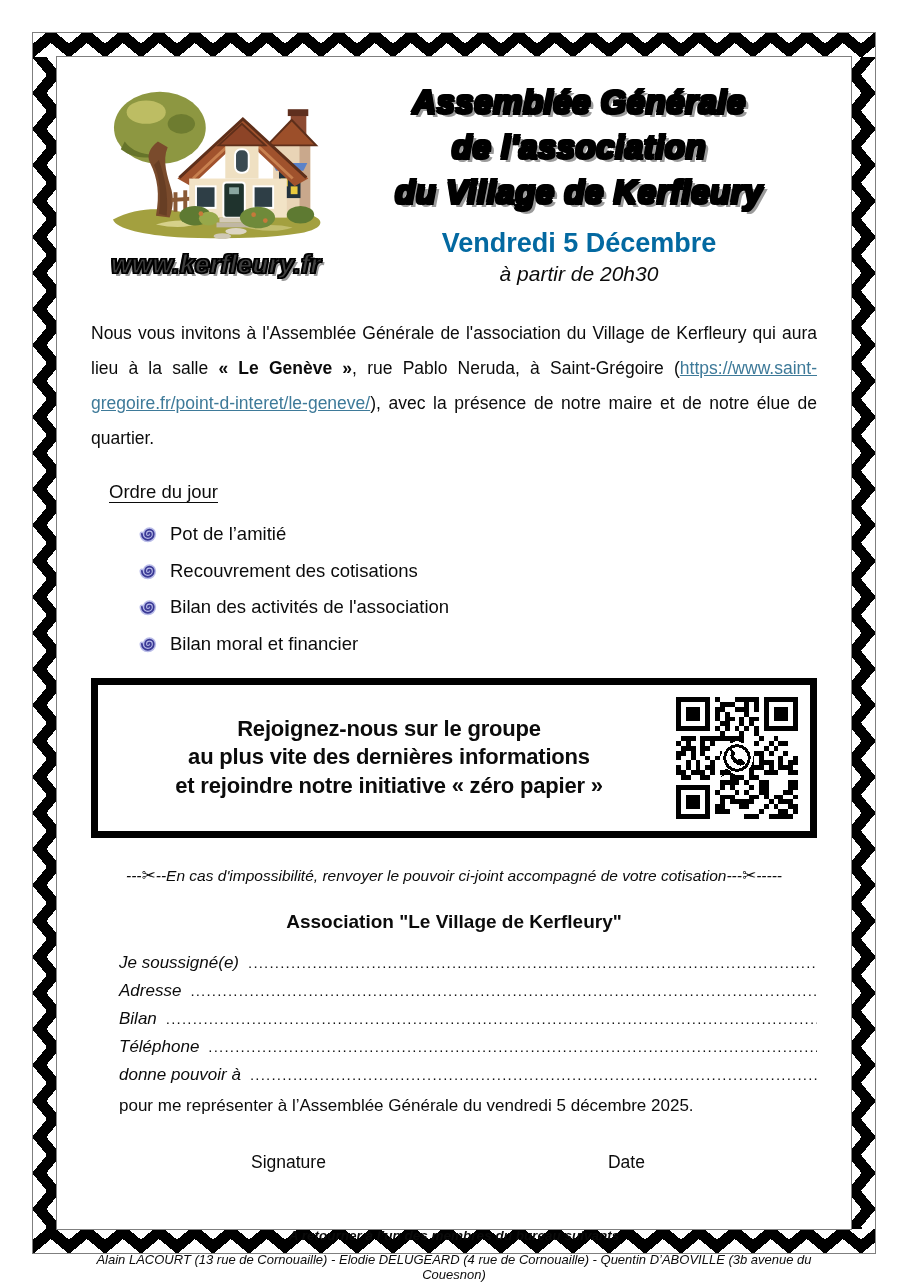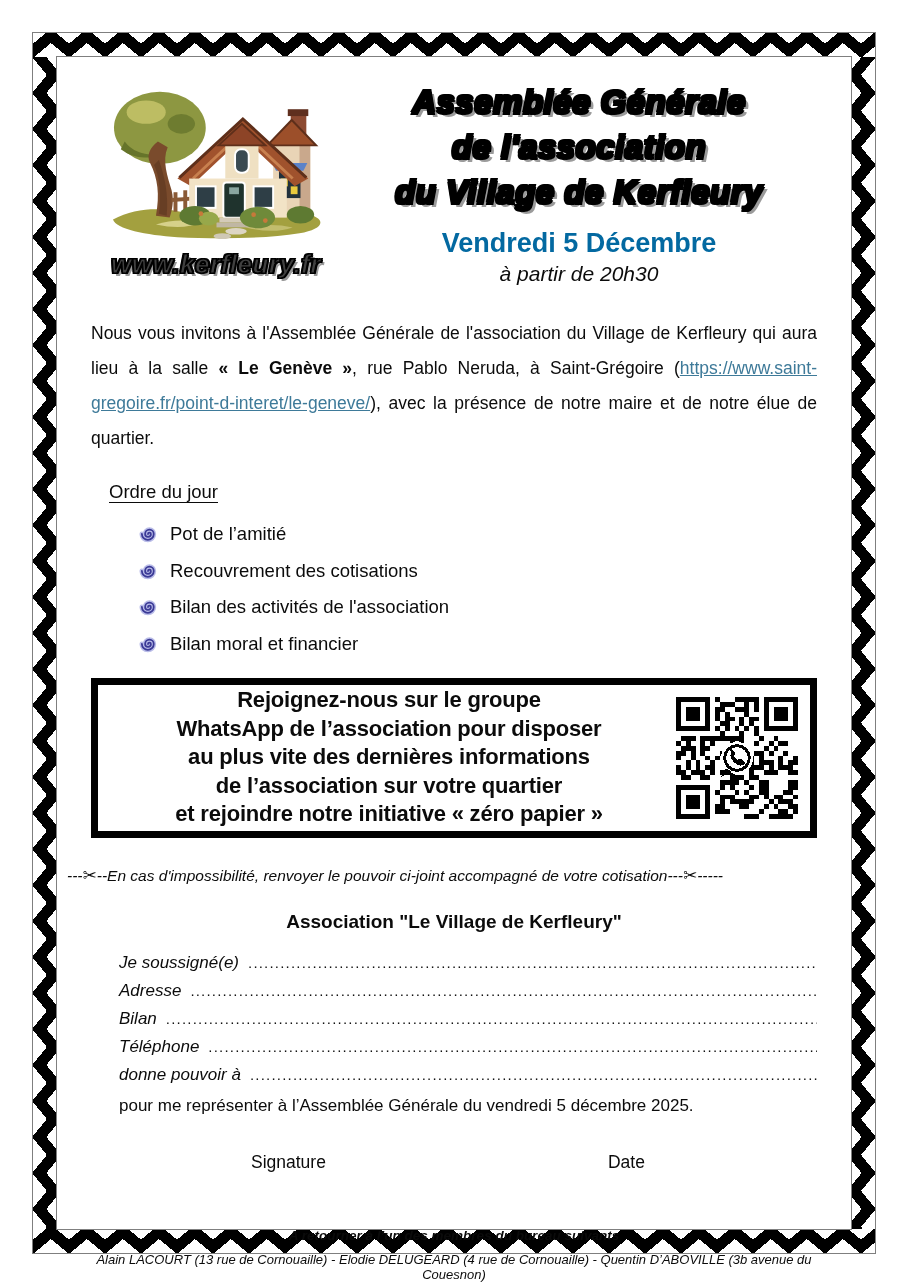--- a/index.html
+++ b/index.html
@@ -38,21 +38,21 @@
   .intro{margin:30px 0 0;font-size:17.5px;line-height:35px;text-align:justify;word-spacing:1px;}
   .intro .venue{font-weight:700;}
   .intro a{color:#3e7a99;text-decoration:underline;}
   .agenda-heading{margin:25px 0 0 18px;font-size:18.5px;text-decoration:underline;text-underline-offset:4px;}
   .agenda{list-style:none;margin:20px 0 0 48px;padding:0;}
   .agenda li{display:flex;align-items:center;margin-bottom:14.5px;font-size:18.5px;}
   .agenda li .bullet{width:18px;height:18px;margin-right:13px;flex:0 0 18px;}
   .wa-box{margin-top:23px;border:7px solid #000;display:flex;align-items:center;padding:10px 12px;height:126px;}
   .wa-text{flex:1;text-align:center;font-weight:700;font-size:22px;line-height:28.5px;letter-spacing:-.2px;}
   .wa-qr{flex:0 0 122px;width:122px;height:122px;margin-left:8px;}
-  .cutline{margin:27px -24px 0;text-align:left;font-size:15.5px;font-style:italic;white-space:nowrap;}
+  .cutline{margin:27px -24px 0;text-align:center;font-size:15.5px;font-style:italic;white-space:nowrap;}
   .cutline .scissors{font-style:normal;font-size:17px;}
   .form-title{margin-top:25px;text-align:center;font-size:19px;font-weight:700;}
   .pform{margin:20px 0 0 28px;}
   .prow{display:flex;align-items:baseline;font-size:17px;height:28px;}
   .prow .plabel{font-style:italic;margin-right:9px;white-space:nowrap;}
   .prow .dots{flex:1;overflow:hidden;white-space:nowrap;letter-spacing:1.2px;font-size:15px;color:#111;}
   .pclosing{font-size:17px;margin-top:3px;}
   .sigrow{display:flex;margin:36px 0 0 0;font-size:17.5px;}
   .sig{margin-left:132px;}
   .date{margin-left:282px;}
@@ -211,23 +211,21 @@
         <path d="M10,10 a1.6,1.6 0 0,1 3.2,0 a3.2,3.2 0 0,1 -6.4,0 a4.8,4.8 0 0,1 9.6,0 a6.6,6.6 0 0,1 -13.2,0" fill="none" stroke="#b9bce8" stroke-width="5.4" stroke-linecap="round"></path>
         <path d="M10,10 a1.6,1.6 0 0,1 3.2,0 a3.2,3.2 0 0,1 -6.4,0 a4.8,4.8 0 0,1 9.6,0 a6.6,6.6 0 0,1 -13.2,0" fill="none" stroke="#3b3a96" stroke-width="2" stroke-linecap="round"></path>
       </svg>
       <span>Bilan moral et financier</span>
     </li>
   </ul>
 
   <div class="wa-box">
     <div class="wa-text">
       <div>Rejoignez-nous sur le groupe</div>
-      <div>WhatsApp de l’association pour disposer</div>
       <div>au plus vite des dernières informations</div>
-      <div>de l’association sur votre quartier</div>
       <div>et rejoindre notre initiative « zéro papier »</div>
     </div>
     <svg id="qr-svg" class="wa-qr" viewBox="0 0 125 125" shape-rendering="crispEdges">
         <rect x="0" y="0" width="125" height="125" fill="#fff"></rect>
         <rect x="0" y="0" width="35" height="35" fill="#000"></rect>
         <rect x="5" y="5" width="25" height="25" fill="#fff"></rect>
         <rect x="10" y="10" width="15" height="15" fill="#000"></rect>
         <rect x="90" y="0" width="35" height="35" fill="#000"></rect>
         <rect x="95" y="5" width="25" height="25" fill="#fff"></rect>
         <rect x="100" y="10" width="15" height="15" fill="#000"></rect>

